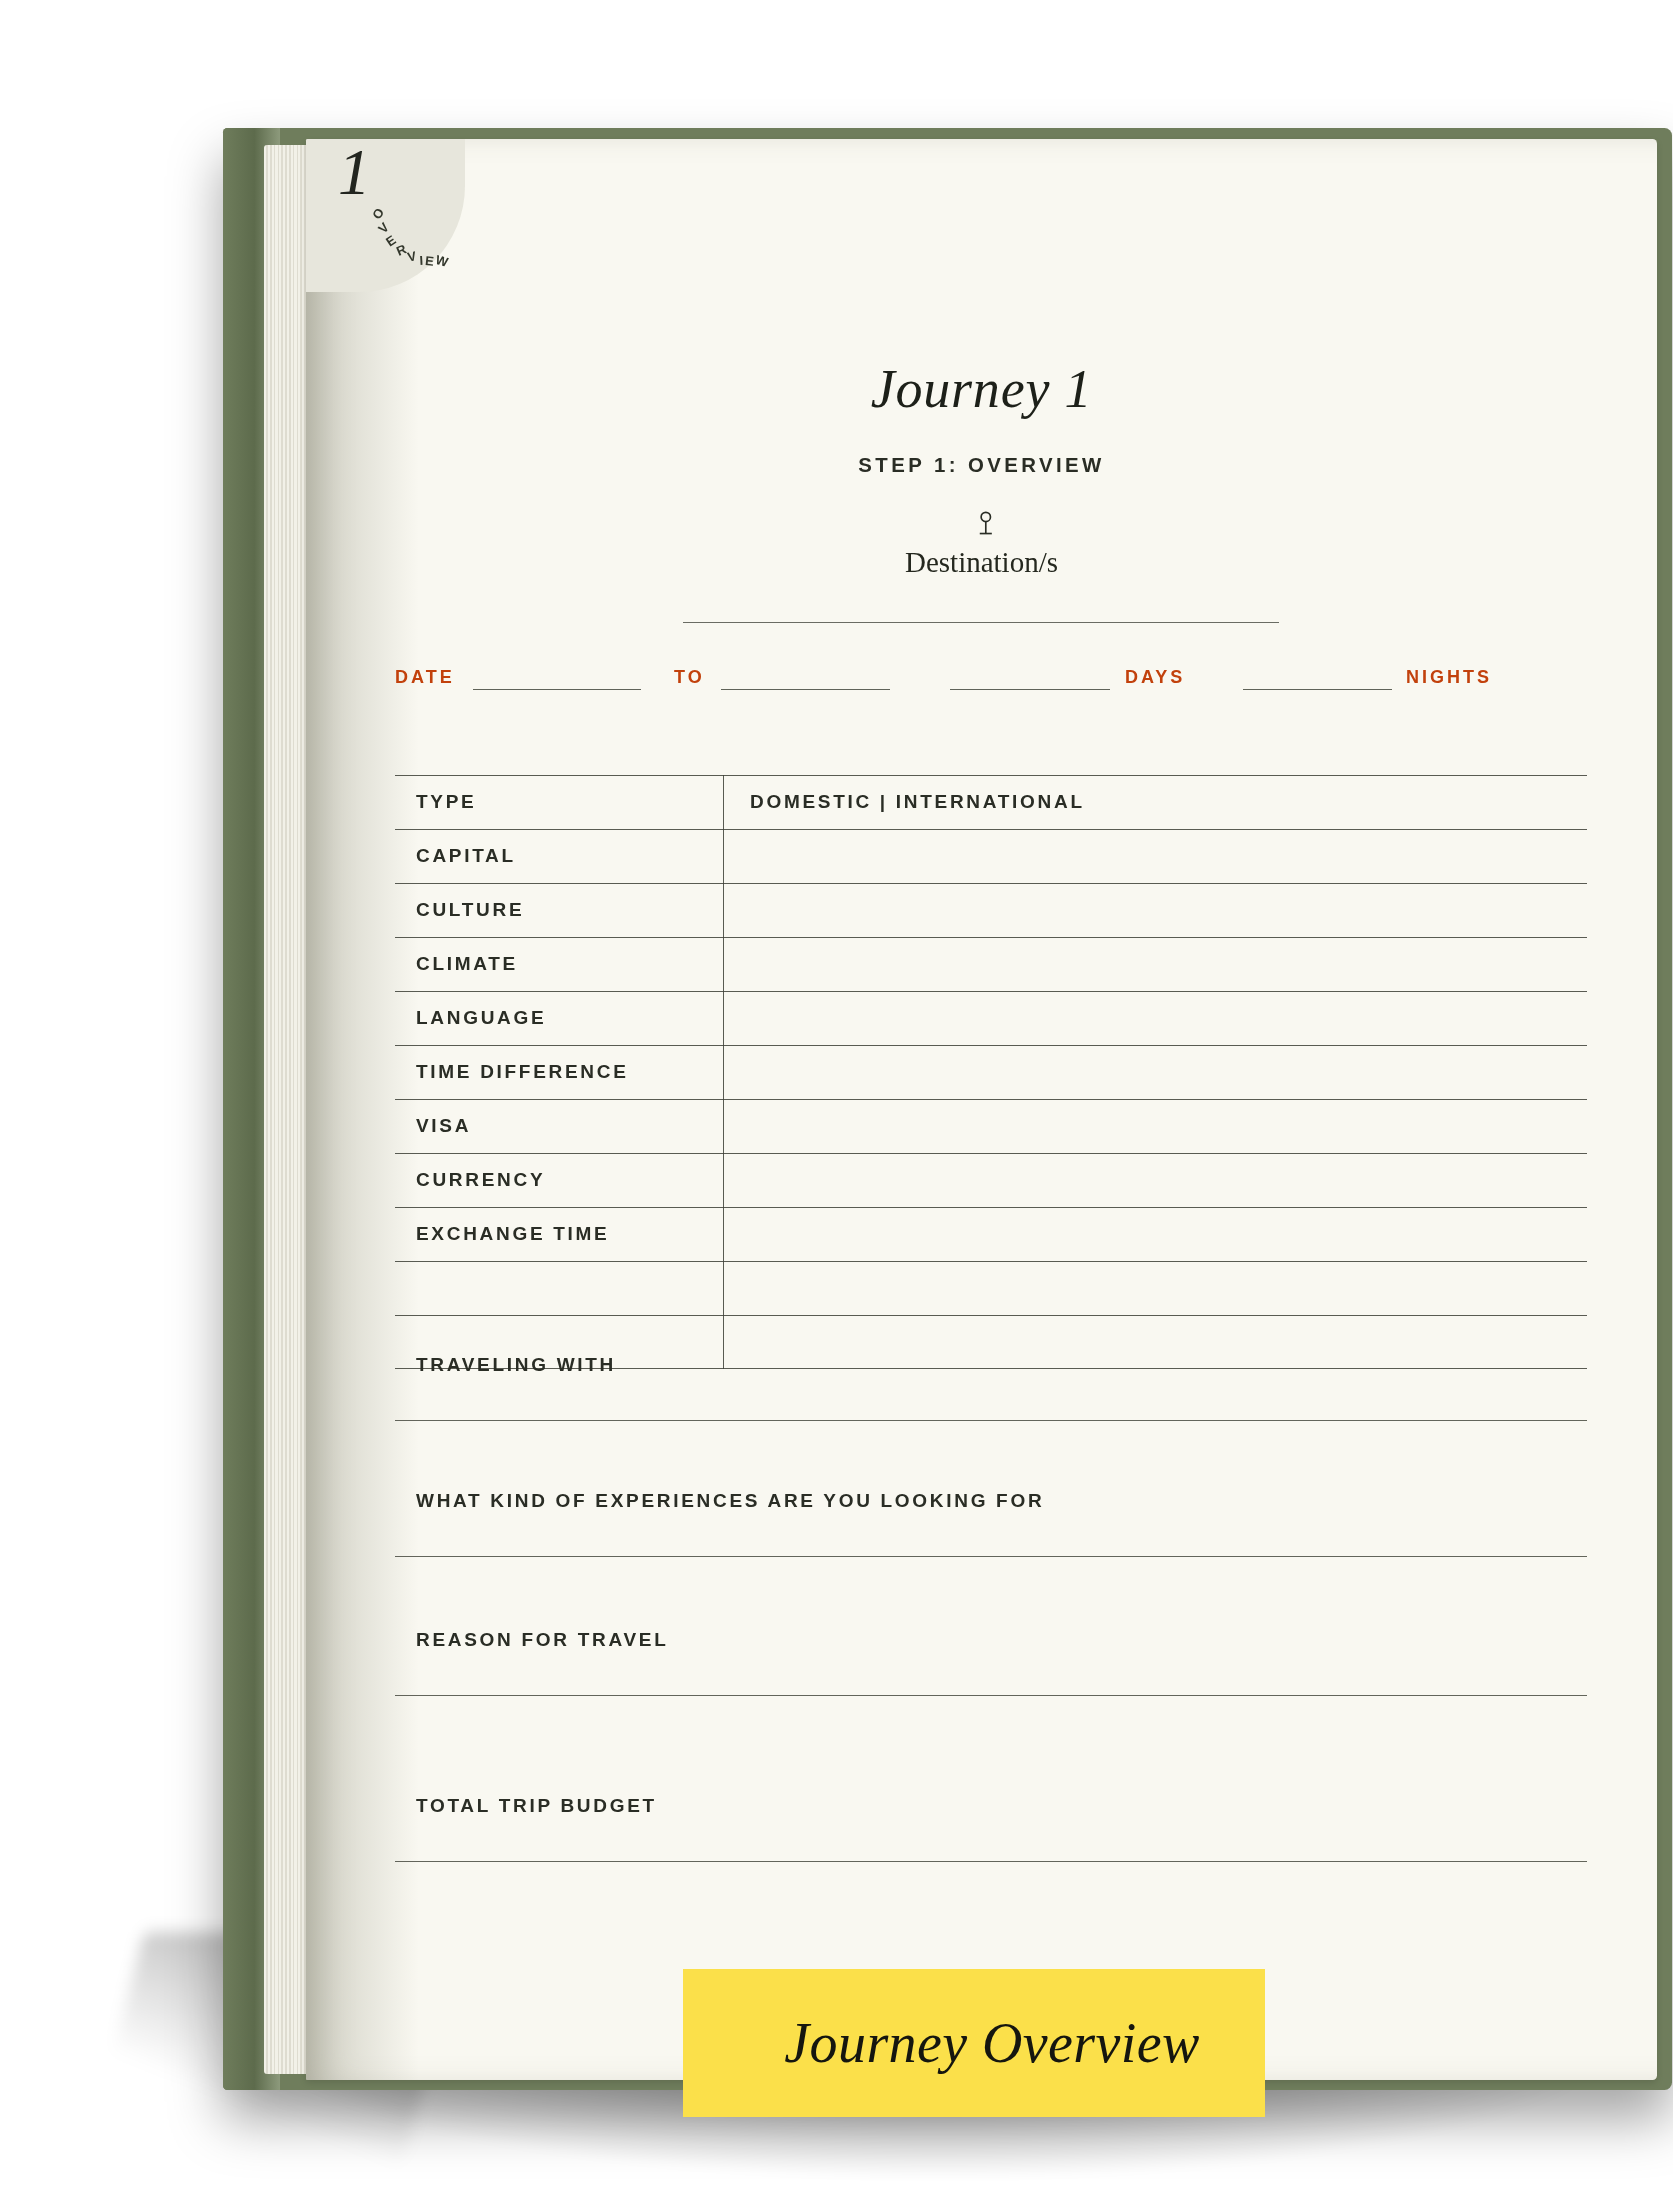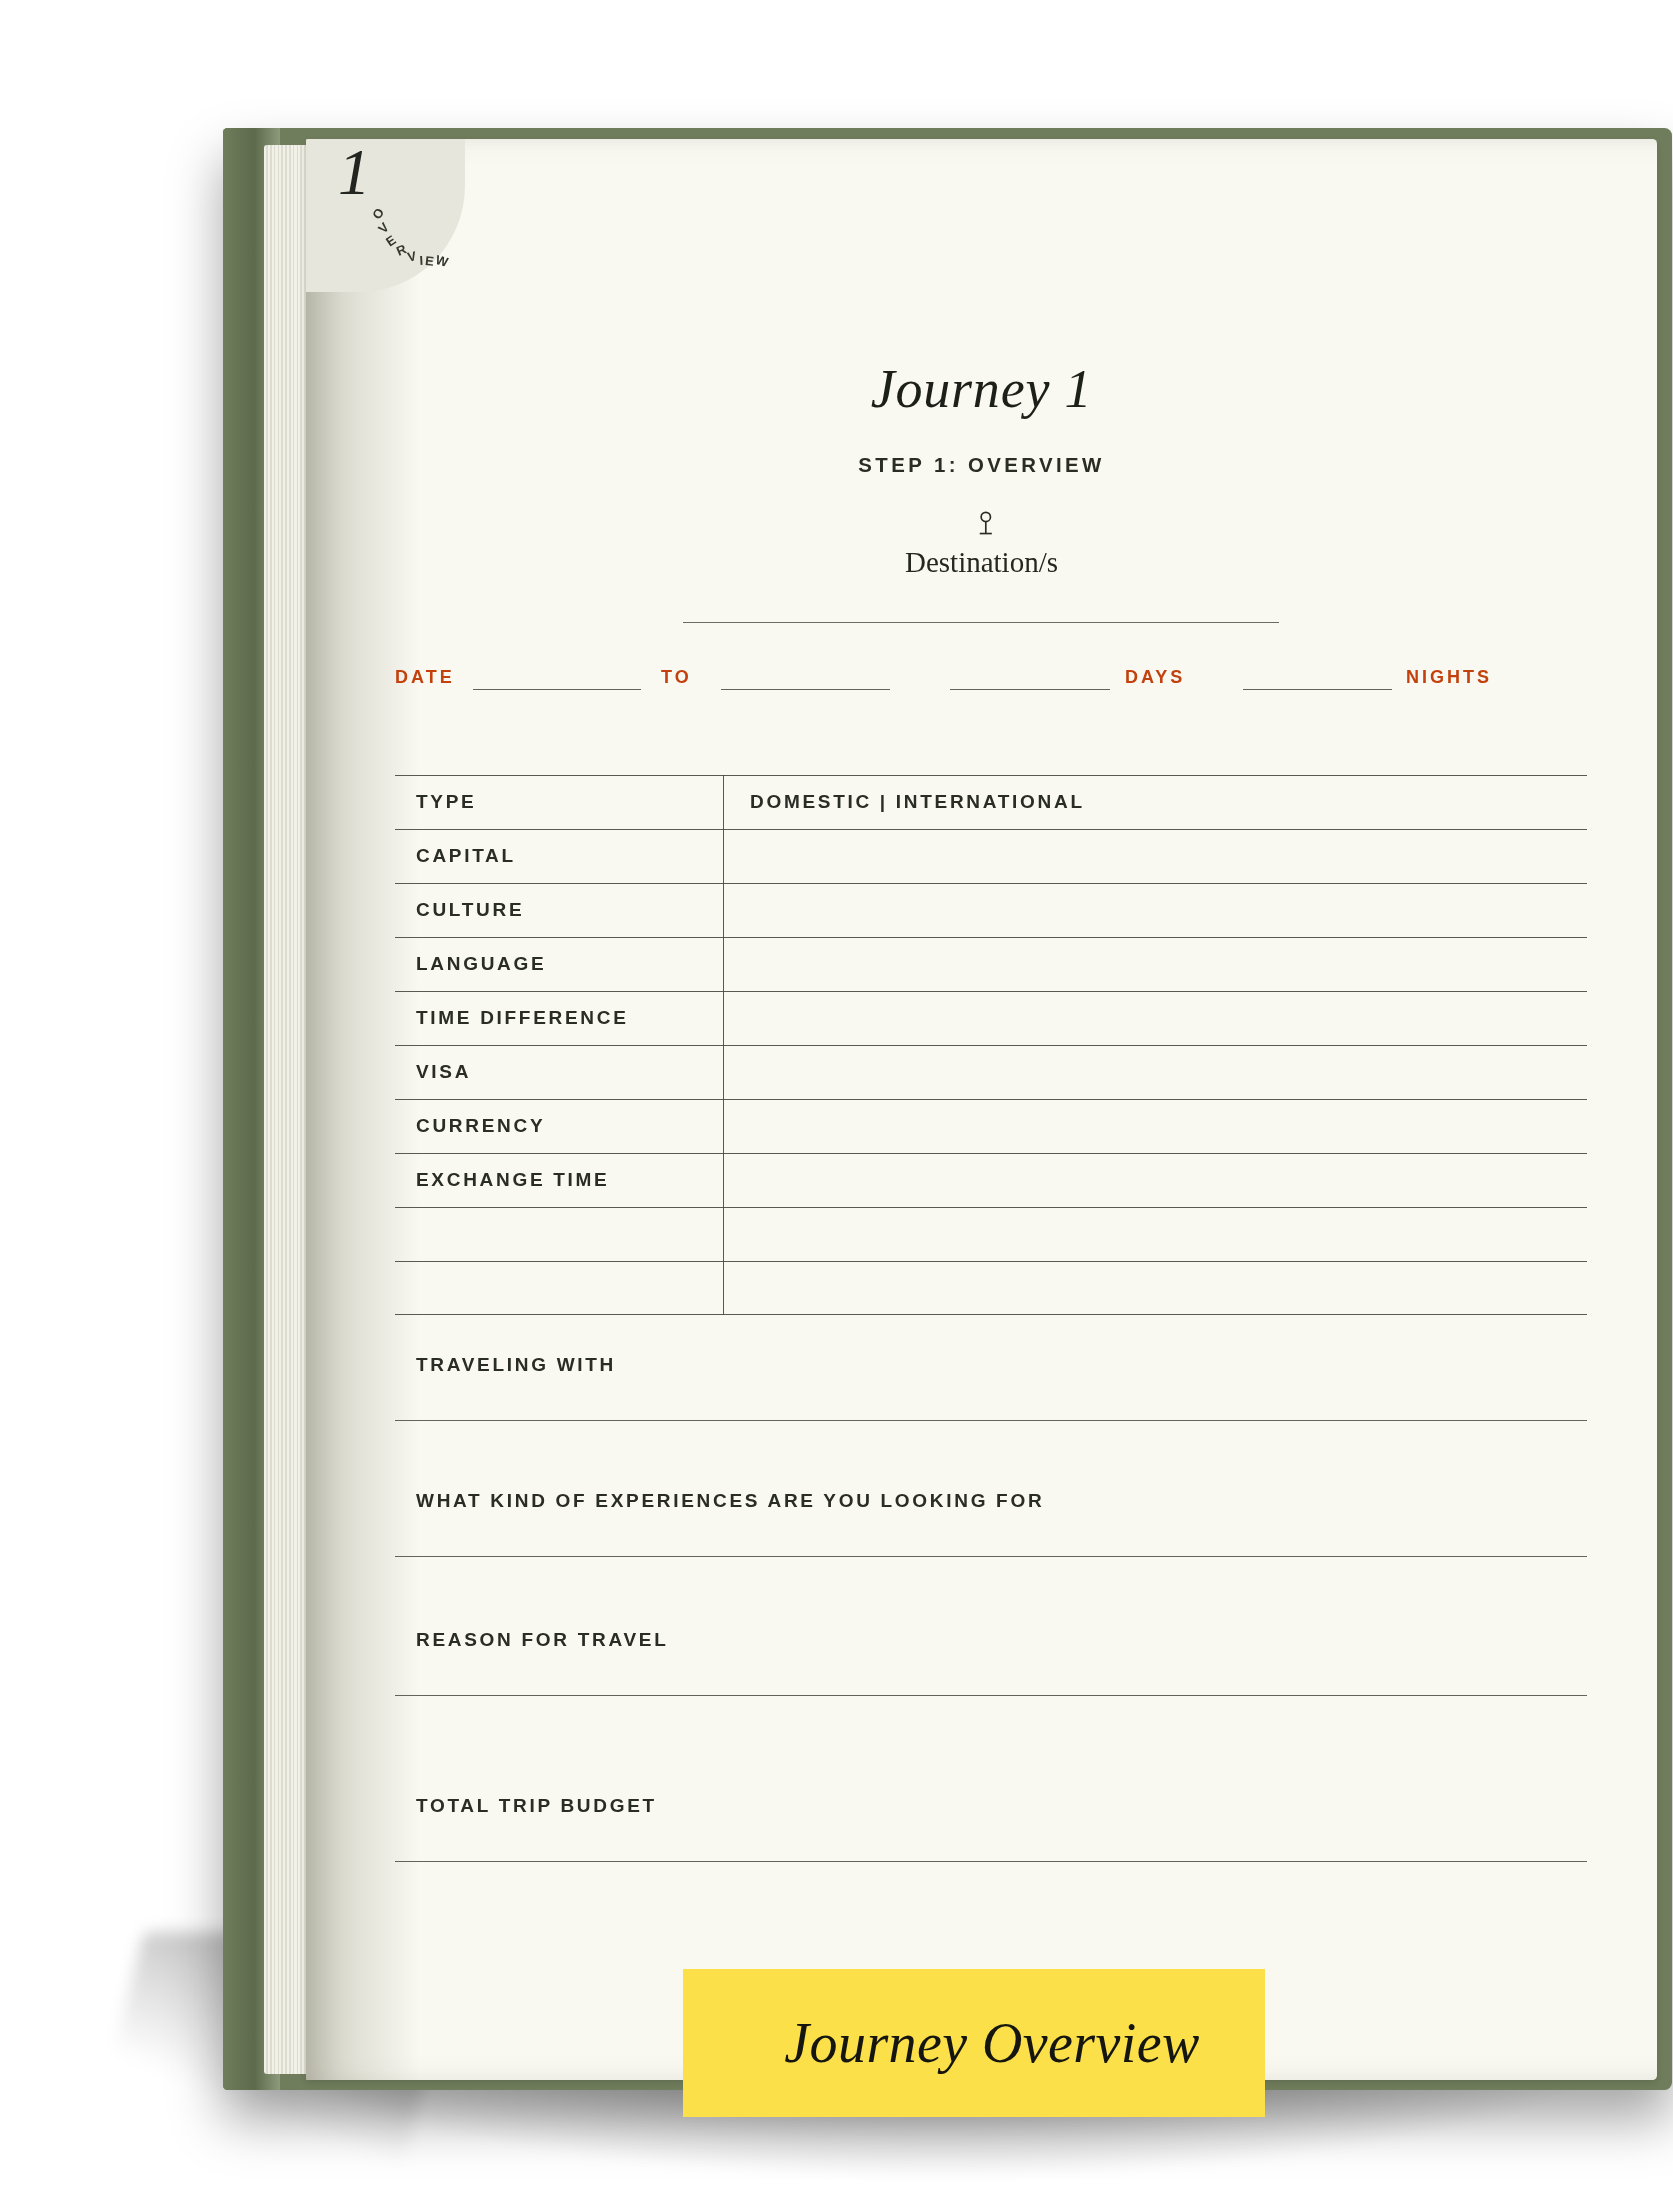--- a/index.html
+++ b/index.html
@@ -358,21 +358,21 @@
           <path d="M5 31 L21 31" stroke="#2a2d25" stroke-width="2.2" fill="none"></path>
         </svg>
       </div>
 
       <div class="dest-label">Destination/s</div>
       <div class="dest-rule"></div>
 
       <div class="date-row">
         <div class="lbl" style="left:0px;">DATE</div>
         <div class="line" style="left:78px; width:168px;"></div>
-        <div class="lbl" style="left:266px;">TO</div>
+        <div class="lbl" style="left:279px;">TO</div>
         <div class="line" style="left:326px; width:169px;"></div>
         <div class="line" style="left:555px; width:160px;"></div>
         <div class="lbl" style="left:730px;">DAYS</div>
         <div class="line" style="left:848px; width:149px;"></div>
         <div class="lbl" style="left:1011px;">NIGHTS</div>
       </div>
 
       <div class="table">
         <div class="vline"></div>
 
@@ -386,20 +386,25 @@
           <div class="cell-key">CAPITAL</div>
           <div class="cell-val"></div>
         </div>
         <div class="trow">
           <div class="hline"></div>
           <div class="cell-key">CULTURE</div>
           <div class="cell-val"></div>
         </div>
         <div class="trow">
           <div class="hline"></div>
+          <div class="cell-key">CLIMATE</div>
+          <div class="cell-val"></div>
+        </div>
+        <div class="trow">
+          <div class="hline"></div>
           <div class="cell-key">LANGUAGE</div>
           <div class="cell-val"></div>
         </div>
         <div class="trow">
           <div class="hline"></div>
           <div class="cell-key">TIME DIFFERENCE</div>
           <div class="cell-val"></div>
         </div>
         <div class="trow">
           <div class="hline"></div>

